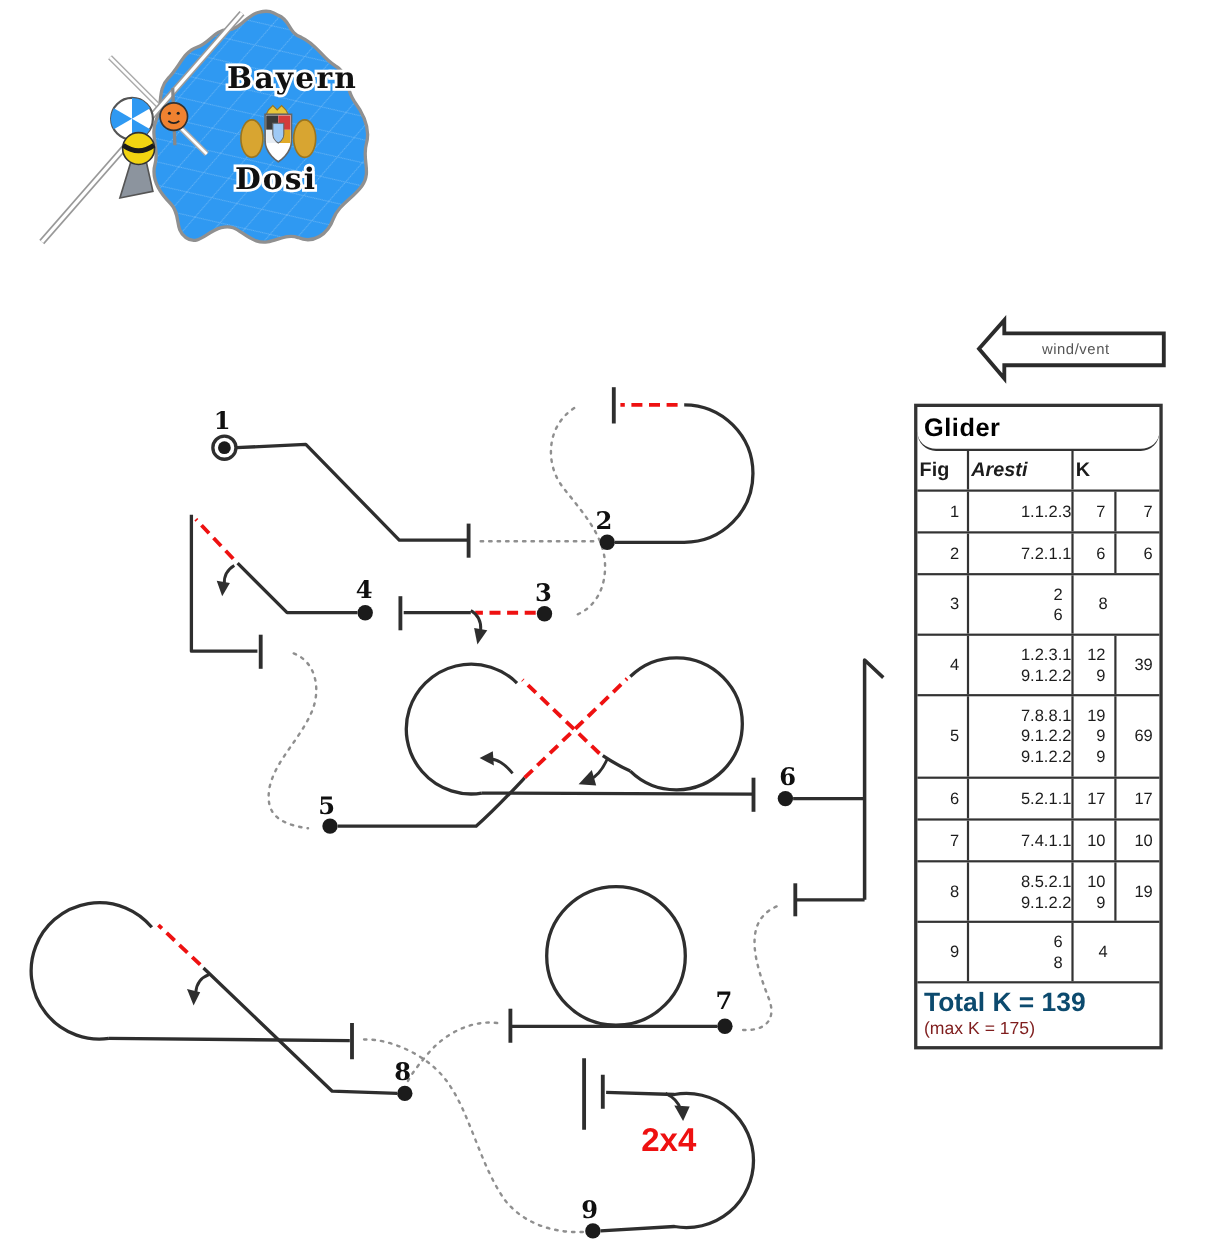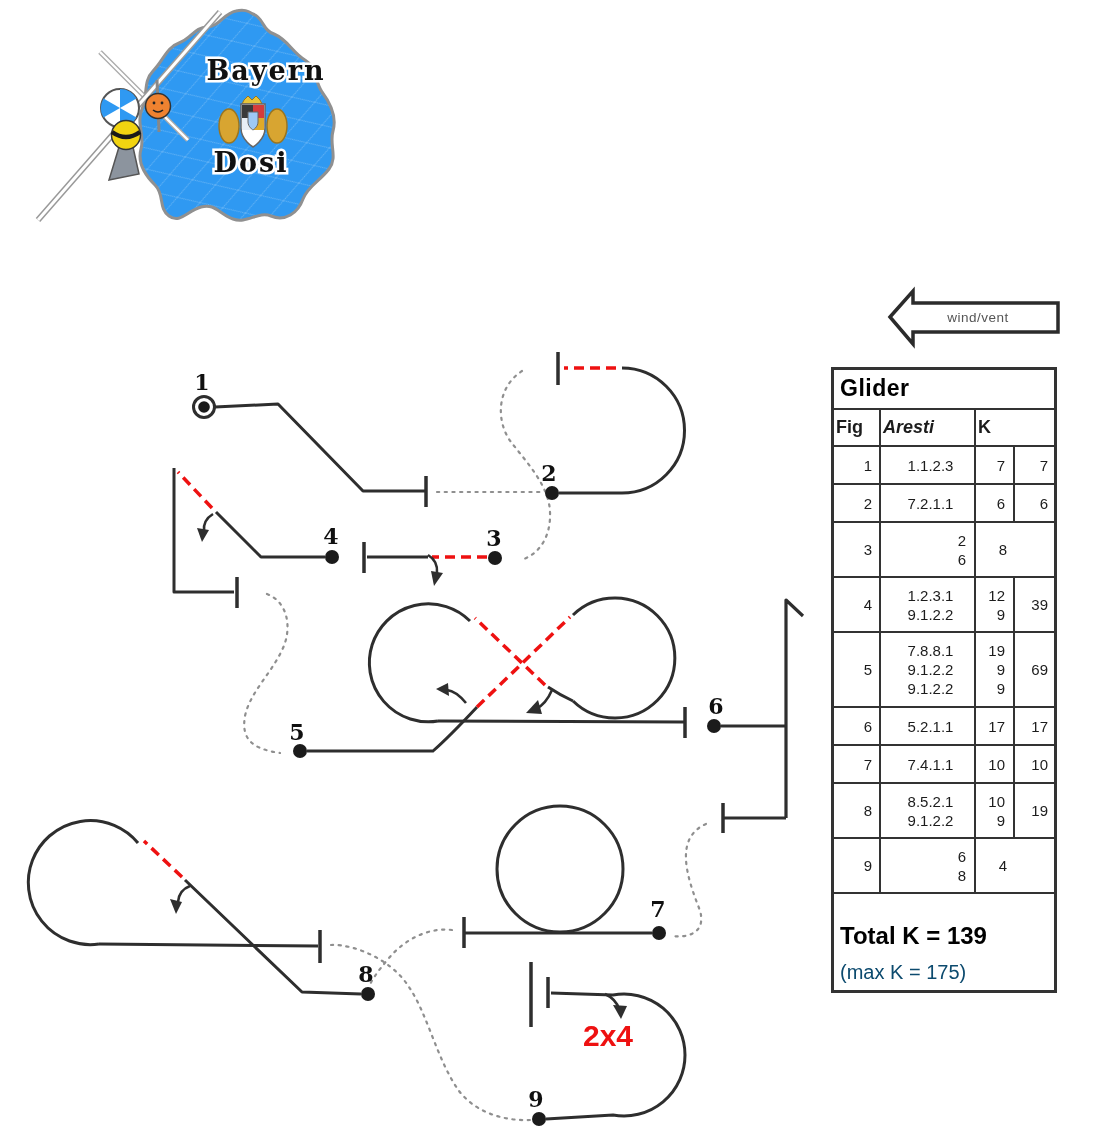--- a/index.html
+++ b/index.html
@@ -5,36 +5,36 @@
   html,body{margin:0;padding:0;background:#ffffff;}
   body{width:1100px;height:1143px;position:relative;overflow:hidden;
        font-family:"Liberation Sans", sans-serif;}
   svg{display:block;}
   #diagram{position:absolute;left:0;top:0;}
   #logo{position:absolute;left:8px;top:0px;}
   
   .ktable{position:absolute;left:831px;top:367px;width:226px;
           border:3px solid #333;background:#fff;color:#1c1c1c;box-sizing:border-box;}
   .t-title{font-size:23px;font-weight:bold;color:#000;padding:5px 6px 6px 6px;
-           border-bottom:2px solid #333;letter-spacing:0.5px;}
+           border-bottom:2px solid #333;letter-spacing:0.5px;border-radius:17px;}
   .t-head{display:grid;grid-template-columns:45px 95px 1fr 1fr;border-bottom:2px solid #333;}
   .t-head .th{font-size:18px;font-weight:bold;text-align:left;padding:7px 2px;}
   .t-head .th-aresti{border-left:2px solid #333;font-style:italic;}
   .t-head .th-k{border-left:2px solid #333;grid-column:3/5;}
   .t-row{display:grid;grid-template-columns:45px 95px 39px 1fr;border-bottom:2px solid #333;}
   .t-row:last-child{border-bottom:2px solid #333;}
   .cell{display:flex;flex-direction:column;justify-content:center;font-size:15px;
         line-height:19px;padding:7px 0;box-sizing:border-box;}
   .c-fig{align-items:flex-end;padding-right:7px;}
-  .c-aresti{border-left:2px solid #333;align-items:center;padding-left:6px;}
+  .c-aresti{border-left:2px solid #333;align-items:flex-end;padding-left:6px;}
   .c-k{border-left:2px solid #333;align-items:flex-end;padding-right:8px;}
   .c-kt{border-left:2px solid #333;align-items:flex-end;padding-right:6px;}
   .t-total{padding:4px 6px 6px 6px;}
-  .total-k{font-size:24px;font-weight:bold;color:#000000;margin-top:24px;}
-  .max-k{font-size:20px;color:#0c4a6e;margin-top:11px;}
+  .total-k{font-size:24px;font-weight:bold;color:#0c4a6e;}
+  .max-k{font-size:16px;color:#7f1d1d;margin-top:1px;}
 </style>
 </head>
 <body>
 
 <svg id="diagram" width="1100" height="1143" viewBox="0 0 1100 1143">
 
   <g stroke="#8f8f8f" stroke-width="2.2" fill="none" stroke-dasharray="2.2 5.5" stroke-linecap="round">
     <path d="M437,492 L540,492"></path>
     <path d="M522,371 C496,388 496,422 511,442 C528,464 549,486 550,512 C551,535 541,552 524,559"></path>
     <path d="M267,594 C288,602 292,628 283,648 C272,673 250,692 245,716 C241,739 252,749 280,753"></path>

